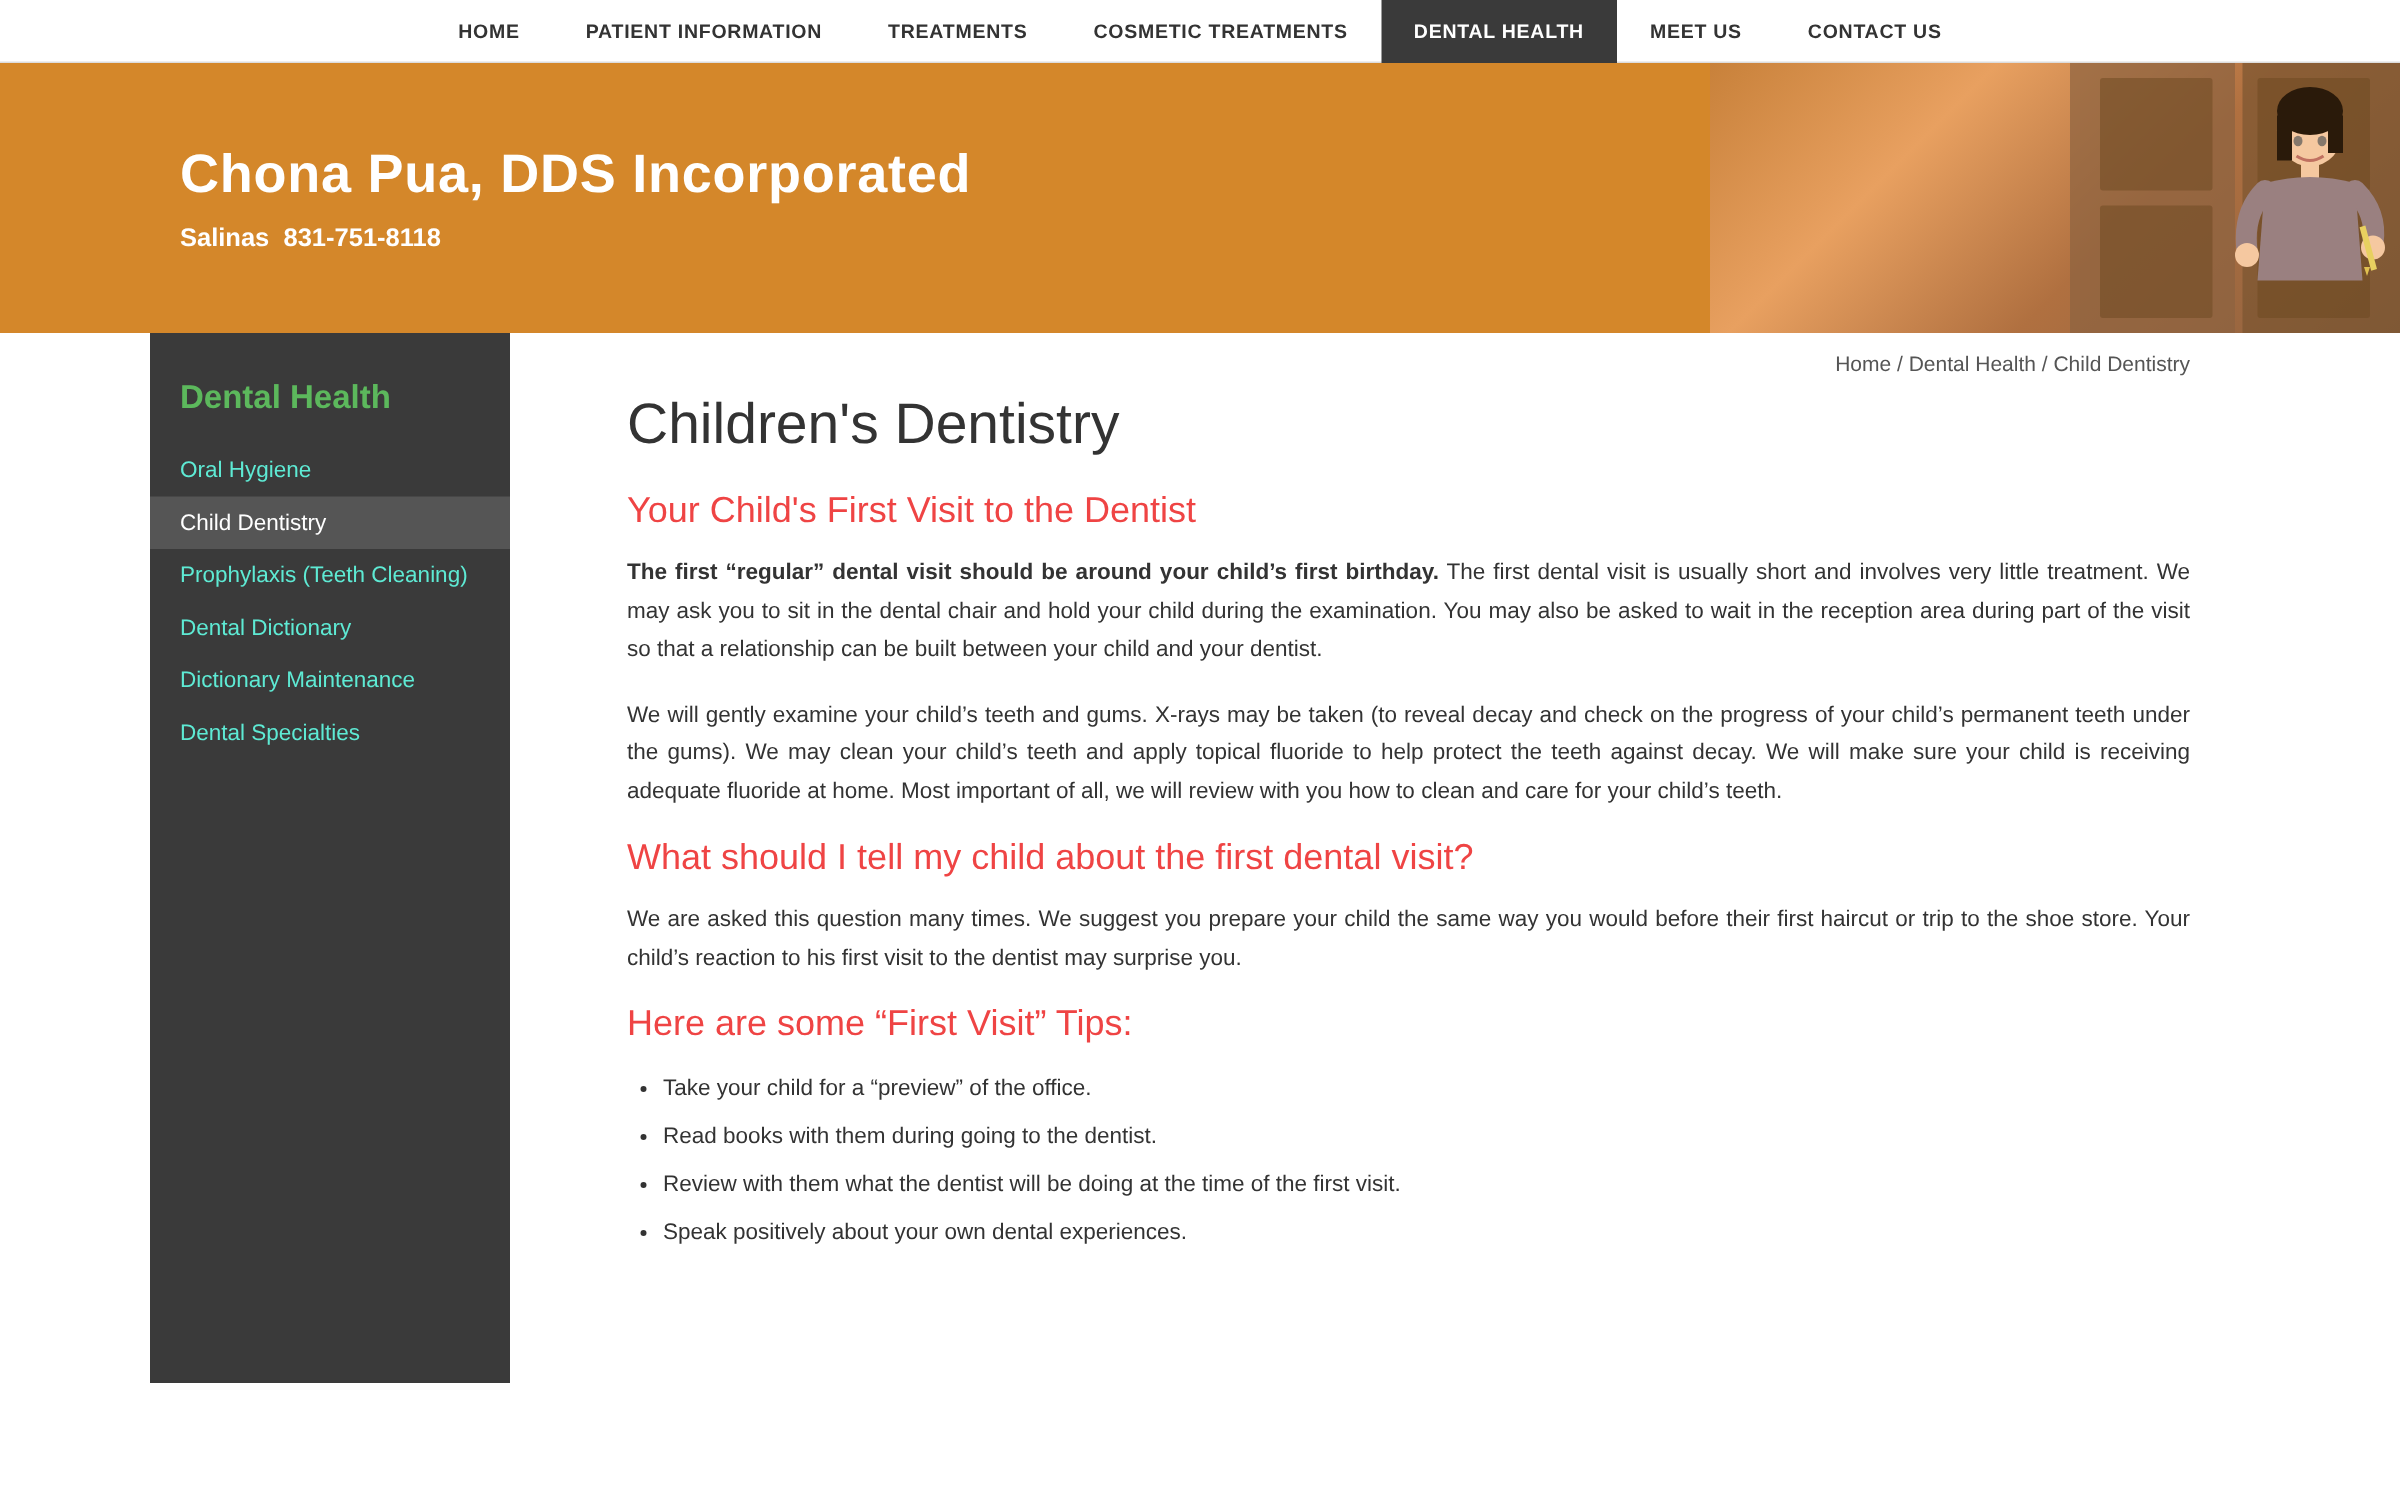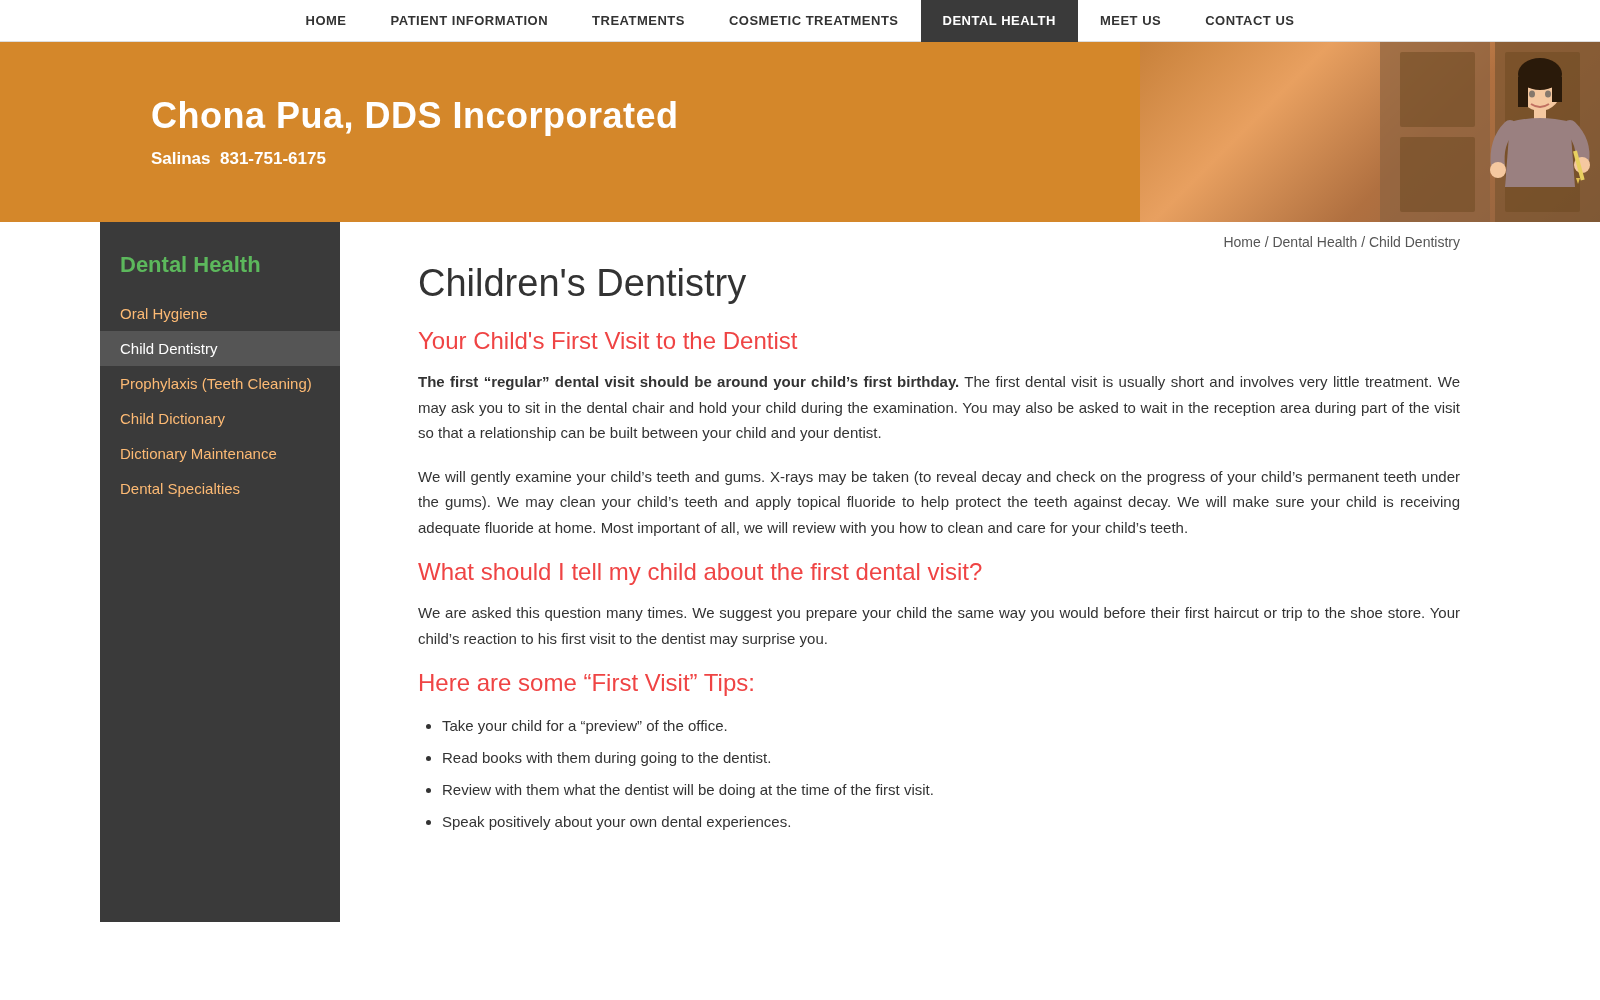--- a/index.html
+++ b/index.html
@@ -31,21 +31,20 @@
       display: flex;
       align-items: center;
     }
 
     
     .hero {
       display: flex;
       height: 180px;
       background: #d4872a;
       position: relative;
-      padding-left: 31px;
     }
     .hero-text {
       flex: 1;
       display: flex;
       flex-direction: column;
       justify-content: center;
       padding-left: 120px;
       background: #d4872a;
     }
     .hero-title {
@@ -93,21 +92,21 @@
       min-height: 700px;
     }
     .sidebar-title {
       color: #5cb85c;
       font-size: 22px;
       font-weight: bold;
       padding: 10px 20px 18px 20px;
     }
     .sidebar-link {
       display: block;
-      color: #fdba74;
+      color: #5eead4;
       text-decoration: none;
       padding: 9px 20px;
       font-size: 15px;
     }
     .sidebar-link.active {
       background: #555;
       color: #fff;
     }
 
     
@@ -172,21 +171,21 @@
   <a href="#">COSMETIC TREATMENTS</a>
   <a href="#" class="active">DENTAL HEALTH</a>
   <a href="#">MEET US</a>
   <a href="#">CONTACT US</a>
 </nav>
 
 <div class="hero">
   <div class="hero-text">
     <div class="hero-title">Chona Pua, DDS Incorporated</div>
     <div class="hero-subtitle">
-      <span>Salinas</span>&nbsp;&nbsp;<span>831-751-6175</span>
+      <span>Salinas</span>&nbsp;&nbsp;<span>831-751-8118</span>
     </div>
   </div>
   <div class="hero-img">
     <div class="hero-img-placeholder">
 
       <svg viewBox="0 0 220 180" xmlns="http://www.w3.org/2000/svg" width="220" height="180">
 
         <rect x="0" y="0" width="110" height="180" fill="#8B6340" opacity="0.7"></rect>
         <rect x="115" y="0" width="105" height="180" fill="#7A5530" opacity="0.7"></rect>
         <rect x="20" y="10" width="75" height="75" fill="#6B4820" opacity="0.5" rx="2"></rect>
@@ -221,21 +220,21 @@
   </div>
 </div>
 
 <div class="main-wrap">
 
   <div class="sidebar">
     <div class="sidebar-title">Dental Health</div>
     <a class="sidebar-link" href="#">Oral Hygiene</a>
     <a class="sidebar-link active" href="#">Child Dentistry</a>
     <a class="sidebar-link" href="#">Prophylaxis (Teeth Cleaning)</a>
-    <a class="sidebar-link" href="#">Child Dictionary</a>
+    <a class="sidebar-link" href="#">Dental Dictionary</a>
     <a class="sidebar-link" href="#">Dictionary Maintenance</a>
     <a class="sidebar-link" href="#">Dental Specialties</a>
   </div>
 
   <div class="content">
     <div class="breadcrumb">
       <a href="#">Home</a>
       <span> / </span>
       <a href="#">Dental Health</a>
       <span> / </span>

